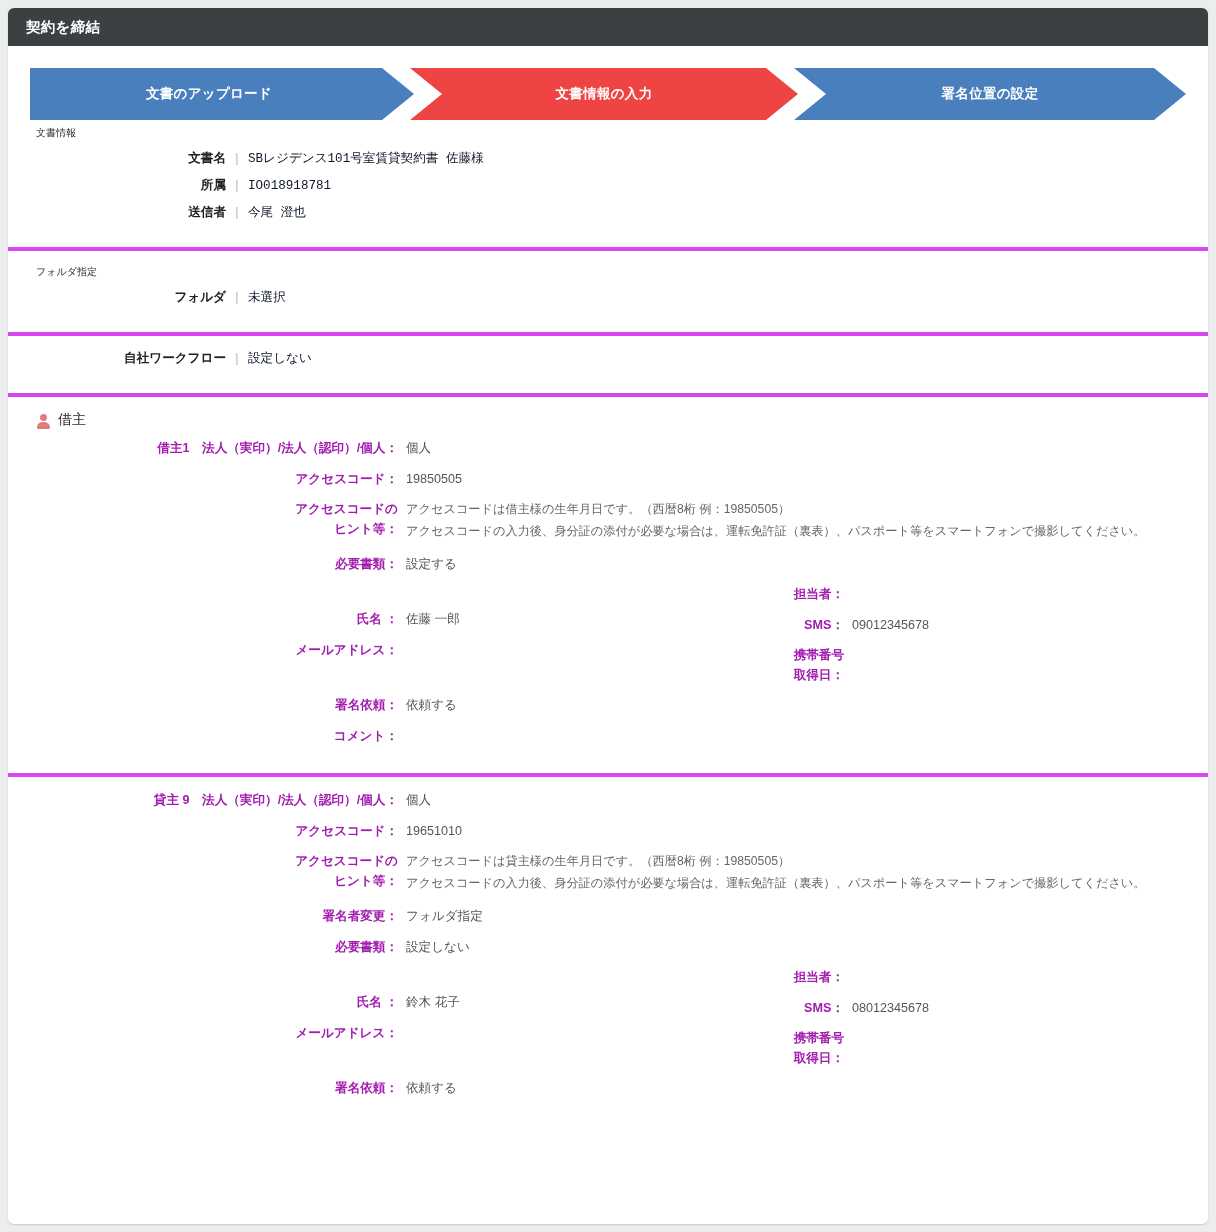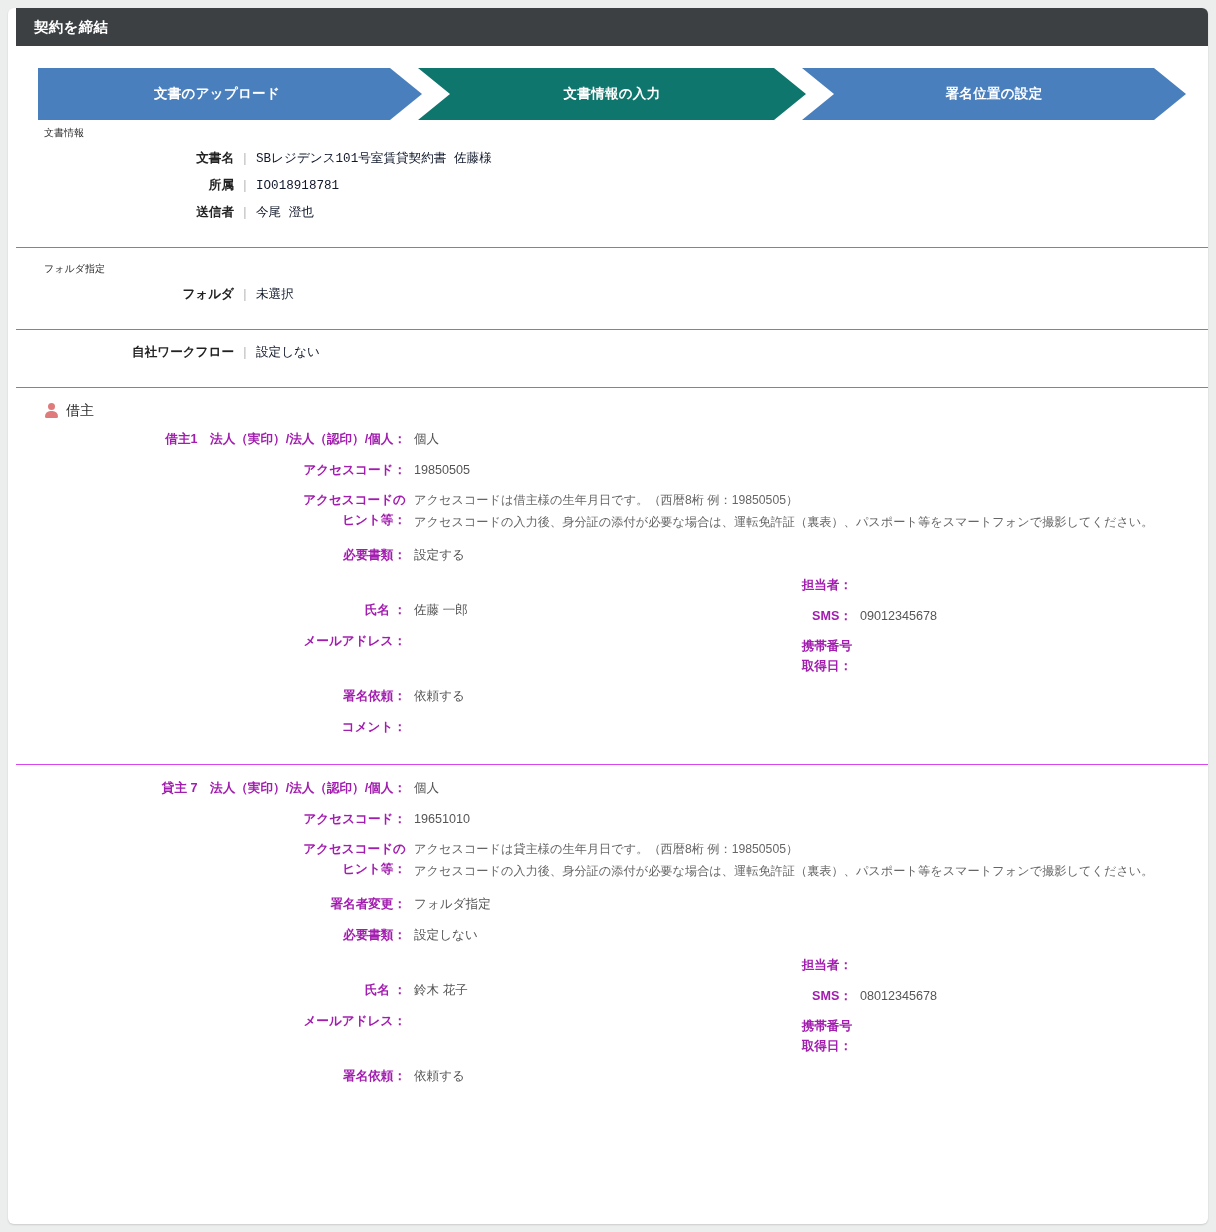--- a/index.html
+++ b/index.html
@@ -24,21 +24,20 @@
   }
 
   .card {
     background: #ffffff;
     border-radius: 6px;
     box-shadow: 0 1px 2px rgba(0,0,0,0.14);
     overflow: hidden;
     height: 1216px;
     display: flex;
     flex-direction: column;
-    padding-left: 8px;
   }
 
   
   .card-header {
     background: #3c4043;
     color: #ffffff;
     height: 38px;
     display: flex;
     align-items: center;
     padding: 0 18px;
@@ -73,21 +72,21 @@
     letter-spacing: 0.3px;
   }
   .step-1 {
     flex: 0 0 384px;
     background: #4a7fbe;
     clip-path: polygon(0 0, calc(100% - 32px) 0, 100% 50%, calc(100% - 32px) 100%, 0 100%);
     padding-right: 26px;
   }
   .step-2 {
     flex: 0 0 388px;
-    background: #0f766e;
+    background: #ef4444;
     margin-left: -4px;
     clip-path: polygon(0 0, calc(100% - 32px) 0, 100% 50%, calc(100% - 32px) 100%, 0 100%, 32px 50%);
     padding-right: 26px;
     padding-left: 26px;
   }
   .step-3 {
     flex: 1 1 auto;
     background: #4a7fbe;
     margin-left: -4px;
     clip-path: polygon(0 0, calc(100% - 32px) 0, 100% 50%, calc(100% - 32px) 100%, 0 100%, 32px 50%);
@@ -98,34 +97,34 @@
   
   .intro {
     padding: 24px 28px 30px 28px;
     font-size: 12.8px;
     color: #333;
     line-height: 1.6;
   }
 
   
   .section {
-    border-top: 1px solid #d946ef;
+    border-top: 4px solid #d946ef;
     padding: 14px 28px 16px 28px;
   }
   .section.first { border-top: none; padding-top: 0; }
 
   .section-title {
     font-size: 10px;
     color: #2b2b2b;
     margin: 0 0 10px 0;
     font-weight: 400;
   }
   .section-title.party {
     display: flex;
-    align-items: flex-start;
+    align-items: flex-end;
     gap: 7px;
     font-size: 14px;
   }
 
   .person-icon { display: inline-block; width: 15px; height: 16px; position: relative; flex: 0 0 auto; }
   .person-icon .head {
     position: absolute; left: 4px; top: 1px;
     width: 7px; height: 7px; border-radius: 50%;
   }
   .person-icon .body {
@@ -326,21 +325,21 @@
         </div>
         <div class="colon-row">
           <span class="lbl">コメント：</span>
           <span class="val"></span>
         </div>
       </div>
 
       <div class="section">
 
         <div class="colon-row">
-          <span class="lbl">貸主 7　法人（実印）/法人（認印）/個人：</span>
+          <span class="lbl">貸主 9　法人（実印）/法人（認印）/個人：</span>
           <span class="val">個人</span>
         </div>
 
         <div class="colon-row">
           <span class="lbl">アクセスコード：</span>
           <span class="val">19651010</span>
         </div>
 
         <div class="colon-row">
           <span class="lbl">アクセスコードの

